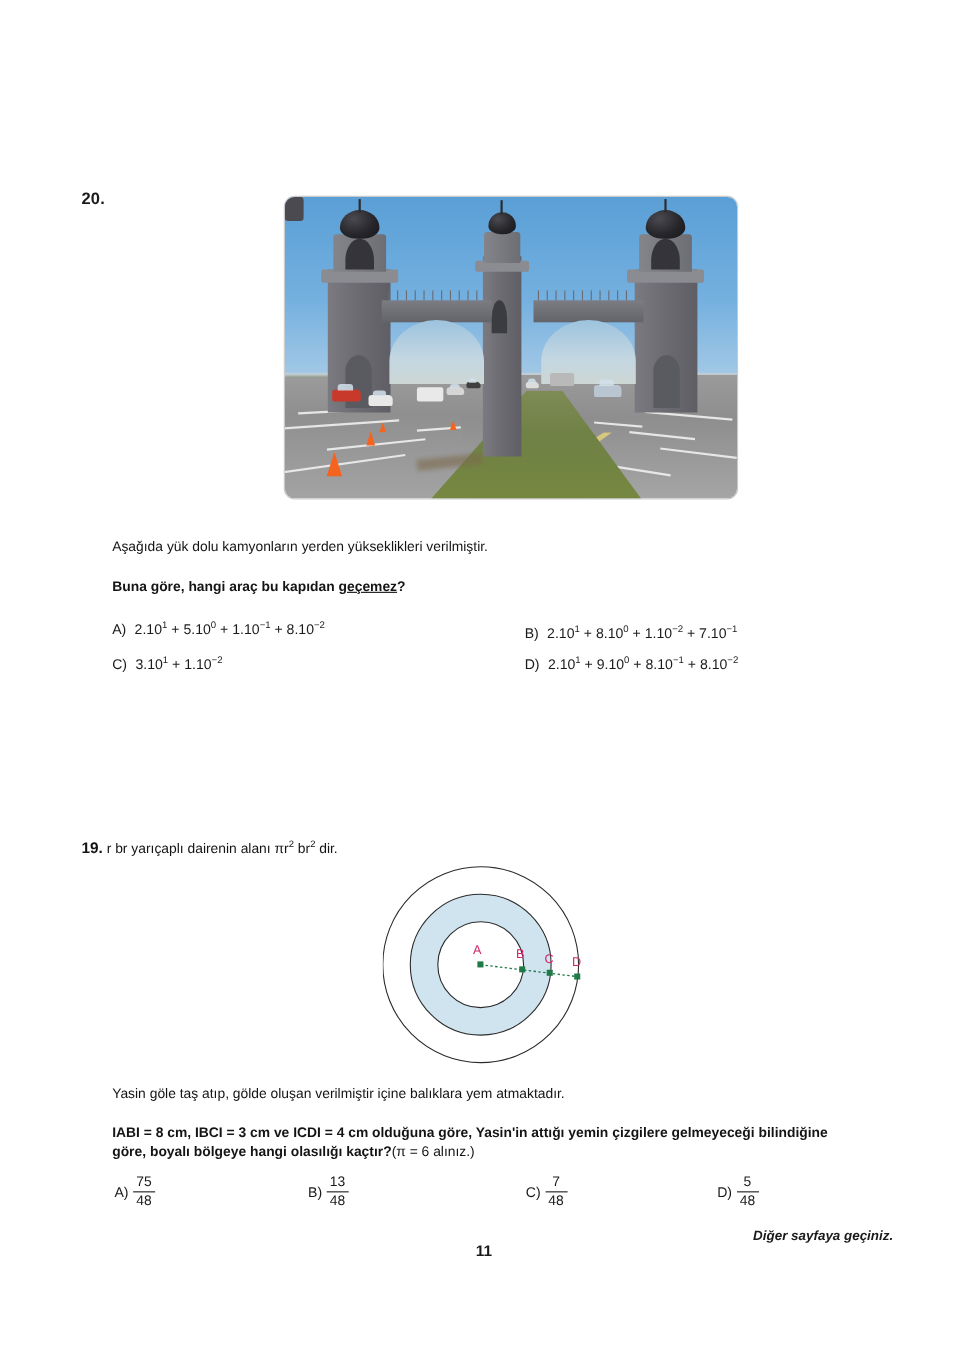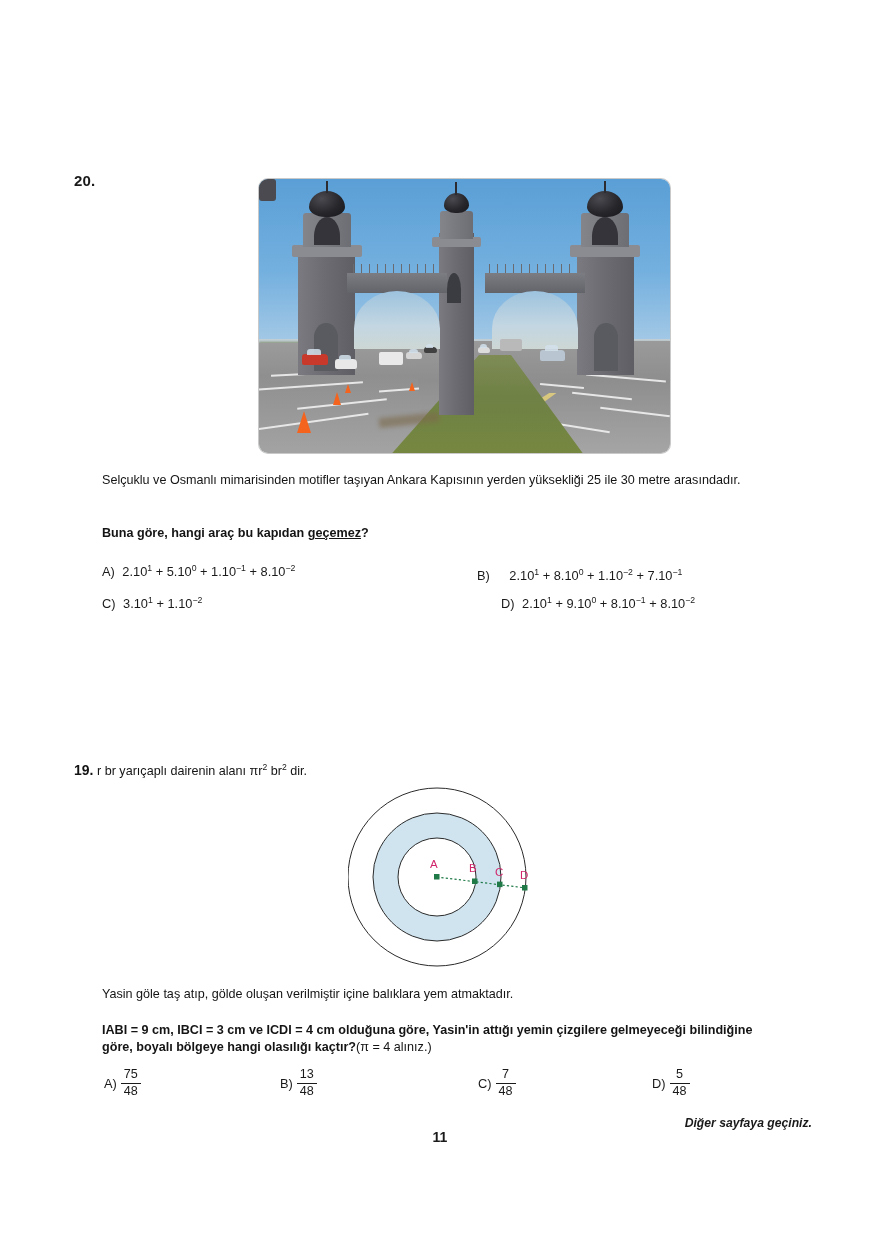--- a/index.html
+++ b/index.html
@@ -415,40 +415,41 @@
       <div class="car" style="right:180px; bottom:100px; width:12px; height:6px; background:#dcdcdc;"></div>
 
       <div class="cone" style="left:38px; bottom:20px;"></div>
       <div class="cone sm" style="left:74px; bottom:48px;"></div>
       <div class="cone xs" style="left:86px; bottom:60px;"></div>
       <div class="cone xs" style="left:150px; bottom:62px;"></div>
     </div>
   </div>
 
   <div class="para" style="left:102px; top:472px; width:732px;">
-    <span>Selçuklu ve Osmanlı mimarisinden motifler taşıyan Ankara Kapısının yerden yüksekliği 25 ile 30 metre arasındadır.</span><br>
+    <br>
+    <span>Aşağıda yük dolu kamyonların yerden yükseklikleri verilmiştir.</span>
   </div>
 
   <div class="para bold" style="left:102px; top:525px;">
     <span>Buna göre, hangi araç bu kapıdan </span><span class="u">geçemez</span><span>?</span>
   </div>
 
   <div class="opt" style="left:102px; top:564px;">
     <span>A)</span>
     <span class="expr" style="margin-left: 4px;"><span>2.10<sup>1</sup></span> <span>+</span> <span>5.10<sup>0</sup></span> <span>+</span> <span>1.10<sup>−1</sup></span> <span>+</span> <span>8.10<sup>−2</sup></span></span>
   </div>
   <div class="opt" style="left:477px; top:568px;">
     <span>B)</span>
-    <span class="expr" style="margin-left: 16px;"><span>2.10<sup>1</sup></span> <span>+</span> <span>8.10<sup>0</sup></span> <span>+</span> <span>1.10<sup>−2</sup></span> <span>+</span> <span>7.10<sup>−1</sup></span></span>
+    <span class="expr" style="margin-left: 4px;"><span>2.10<sup>1</sup></span> <span>+</span> <span>8.10<sup>0</sup></span> <span>+</span> <span>1.10<sup>−2</sup></span> <span>+</span> <span>7.10<sup>−1</sup></span></span>
   </div>
   <div class="opt" style="left:102px; top:596px;">
     <span>C)</span>
     <span class="expr" style="margin-left: 4px;"><span>3.10<sup>1</sup></span> <span>+</span> <span>1.10<sup>−2</sup></span></span>
   </div>
-  <div class="opt" style="left:477px; top:596px;margin-left:24px;">
+  <div class="opt" style="left:477px; top:596px;">
     <span>D)</span>
     <span class="expr" style="margin-left: 4px;"><span>2.10<sup>1</sup></span> <span>+</span> <span>9.10<sup>0</sup></span> <span>+</span> <span>8.10<sup>−1</sup></span> <span>+</span> <span>8.10<sup>−2</sup></span></span>
   </div>
 
   <div class="para" style="left:74px; top:762px;">
     <span class="bold" style="font-size:14px;">19.</span>
     <span>r br yarıçaplı dairenin alanı </span><span>π</span><span>r</span><sup>2</sup><span> br</span><sup>2</sup><span> dir.</span>
   </div>
 
   <div class="diagram">
@@ -470,22 +471,22 @@
 
     <div class="dot-label" style="left:82px; top:75px;">A</div>
     <div class="dot-label" style="left:121px; top:79px;">B</div>
     <div class="dot-label" style="left:147px; top:83px;">C</div>
     <div class="dot-label" style="left:172px; top:86px;">D</div>
   </div>
 
   <div class="para" style="left:102px; top:986px;">Yasin göle taş atıp, gölde oluşan verilmiştir içine balıklara yem atmaktadır.</div>
 
   <div class="para bold" style="left:102px; top:1022px; width:736px;">
-    <span>IABI = 9 cm, IBCI = 3 cm ve ICDI = 4 cm olduğuna göre, Yasin'in attığı yemin çizgilere gelmeyeceği bilindiğine</span><br>
-    <span>göre, boyalı bölgeye hangi olasılığı kaçtır?</span><span style="font-weight:normal;">(π = 4 alınız.)</span>
+    <span>IABI = 8 cm, IBCI = 3 cm ve ICDI = 4 cm olduğuna göre, Yasin'in attığı yemin çizgilere gelmeyeceği bilindiğine</span><br>
+    <span>göre, boyalı bölgeye hangi olasılığı kaçtır?</span><span style="font-weight:normal;">(π = 6 alınız.)</span>
   </div>
 
   <div class="frac-opt" style="left:104px; top:1068px;">
     <span>A)</span>
     <span class="frac">
       <span class="num">75</span>
       <span class="den">48</span>
     </span>
   </div>
   <div class="frac-opt" style="left:280px; top:1068px;">

